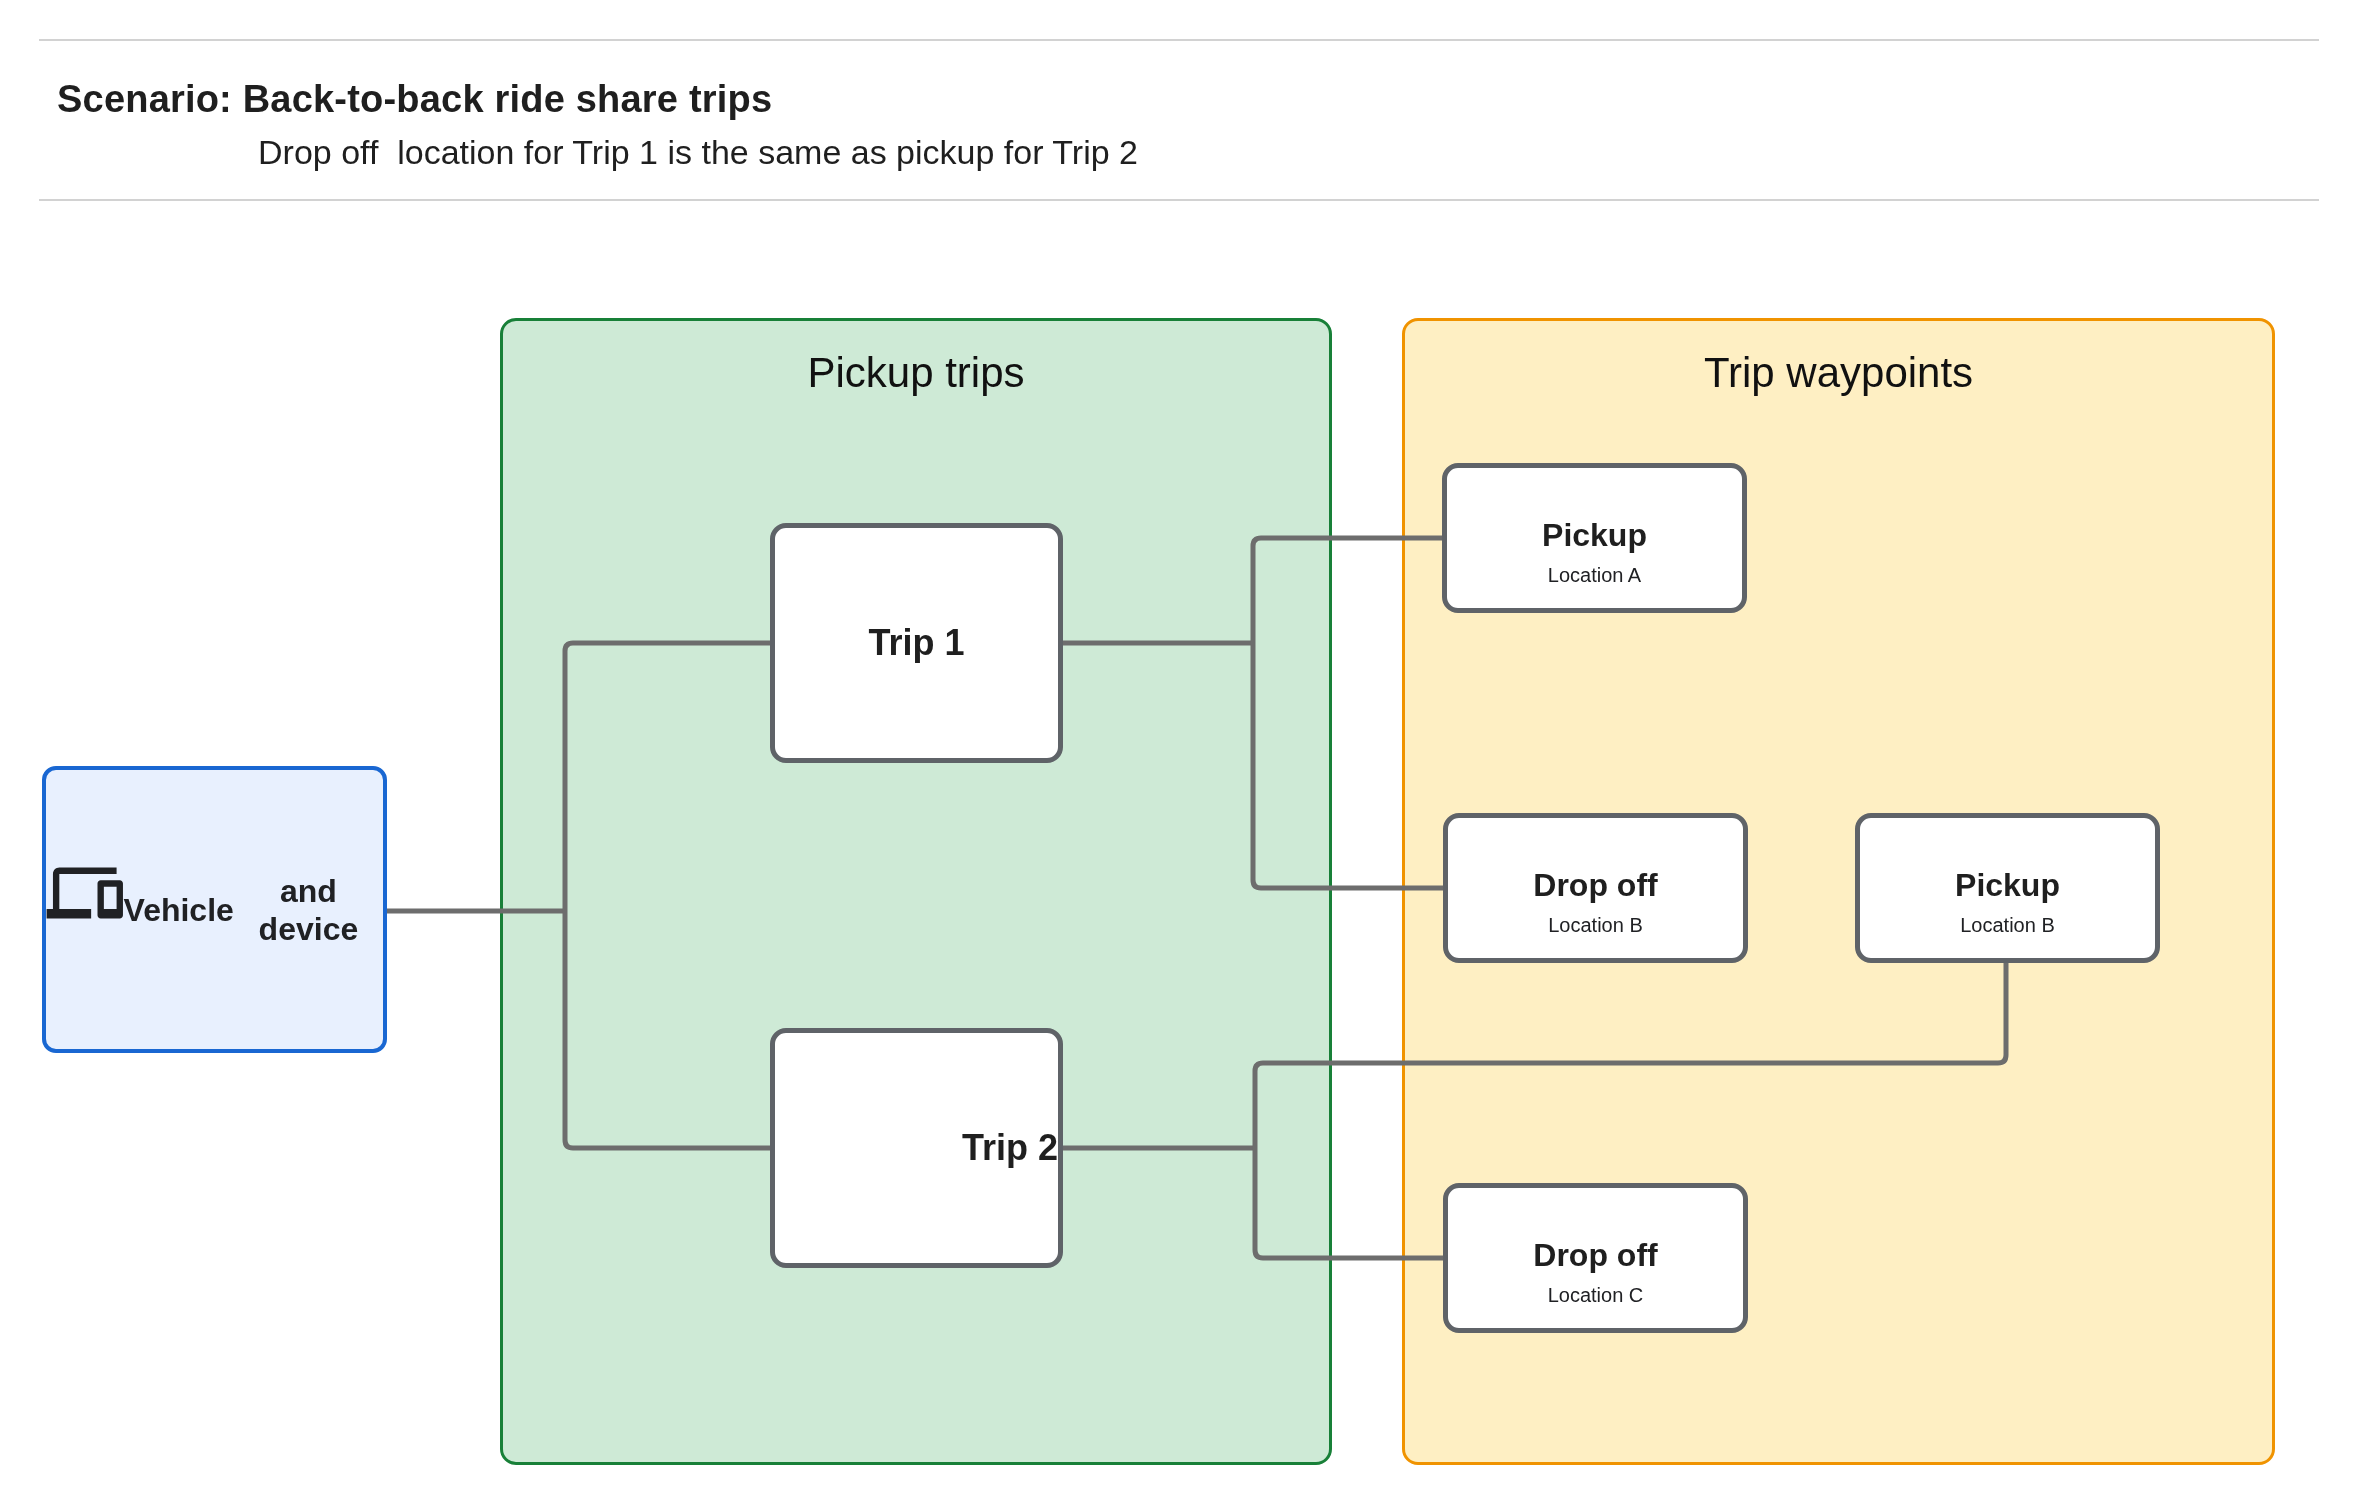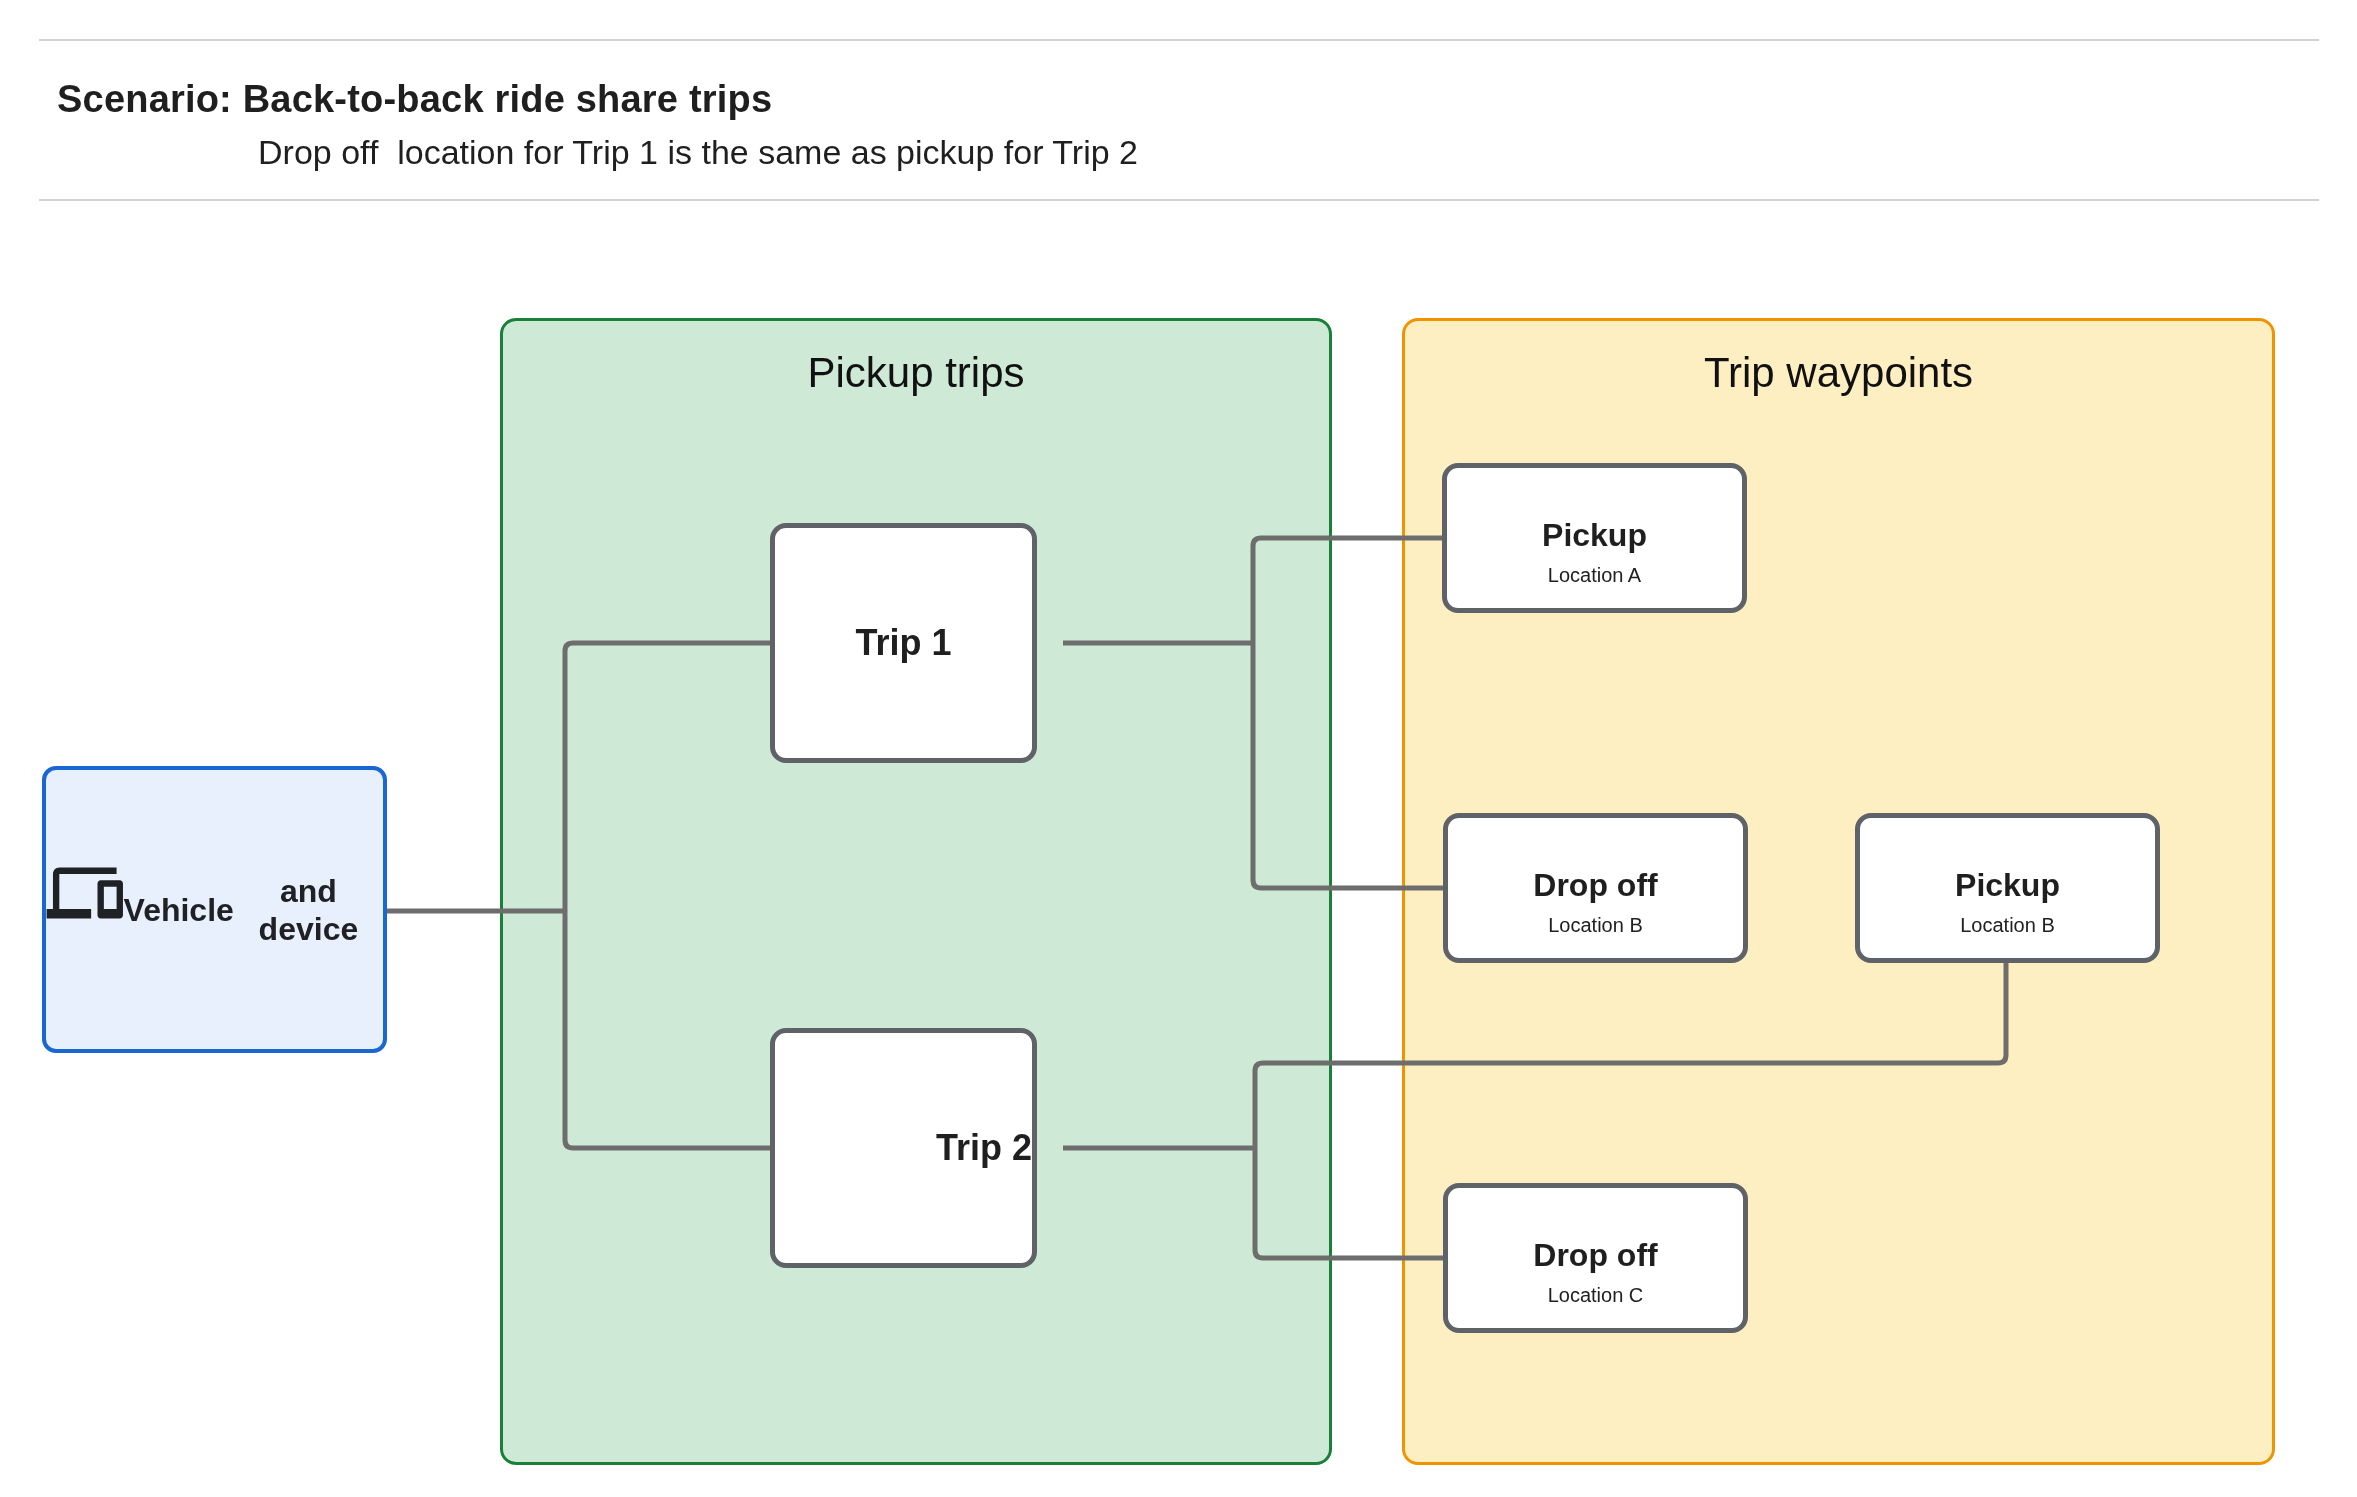--- a/index.html
+++ b/index.html
@@ -19,21 +19,21 @@
   #panel-waypoints{left:1370px;width:873px;background:var(--yellow-fill);border:3px solid var(--orange-border);margin-left:32px;}
   .panel-title{position:absolute;top:28px;left:0;width:100%;text-align:center;font-size:42px;color:#111;}
   
   #connectors{position:absolute;left:0;top:0;z-index:2;}
   #connectors path{stroke:var(--line);stroke-width:5;fill:none;}
   
   .node{position:absolute;box-sizing:border-box;background:#fff;border:5px solid var(--box-border);
         border-radius:16px;z-index:3;display:flex;flex-direction:column;align-items:center;justify-content:center;}
   .node .t1{font-size:32px;font-weight:bold;line-height:42px;margin-top:32px;}
   .node .t2{font-size:20px;line-height:38px;color:#202124;}
-  .trip{left:770px;width:267px;height:240px;}
+  .trip{left:770px;width:293px;height:240px;}
   #trip-1{top:523px;}
   #trip-2{top:1028px;align-items:flex-end;}
   .trip .label{font-size:36px;font-weight:bold;}
   .waypoint{width:305px;height:150px;}
   #wp-pickup-a{left:1442px;top:463px;}
   #wp-dropoff-b{left:1443px;top:813px;}
   #wp-pickup-b{left:1855px;top:813px;}
   #wp-dropoff-c{left:1443px;top:1183px;}
   
   #vehicle-box{position:absolute;left:42px;top:766px;width:345px;height:287px;box-sizing:border-box;

